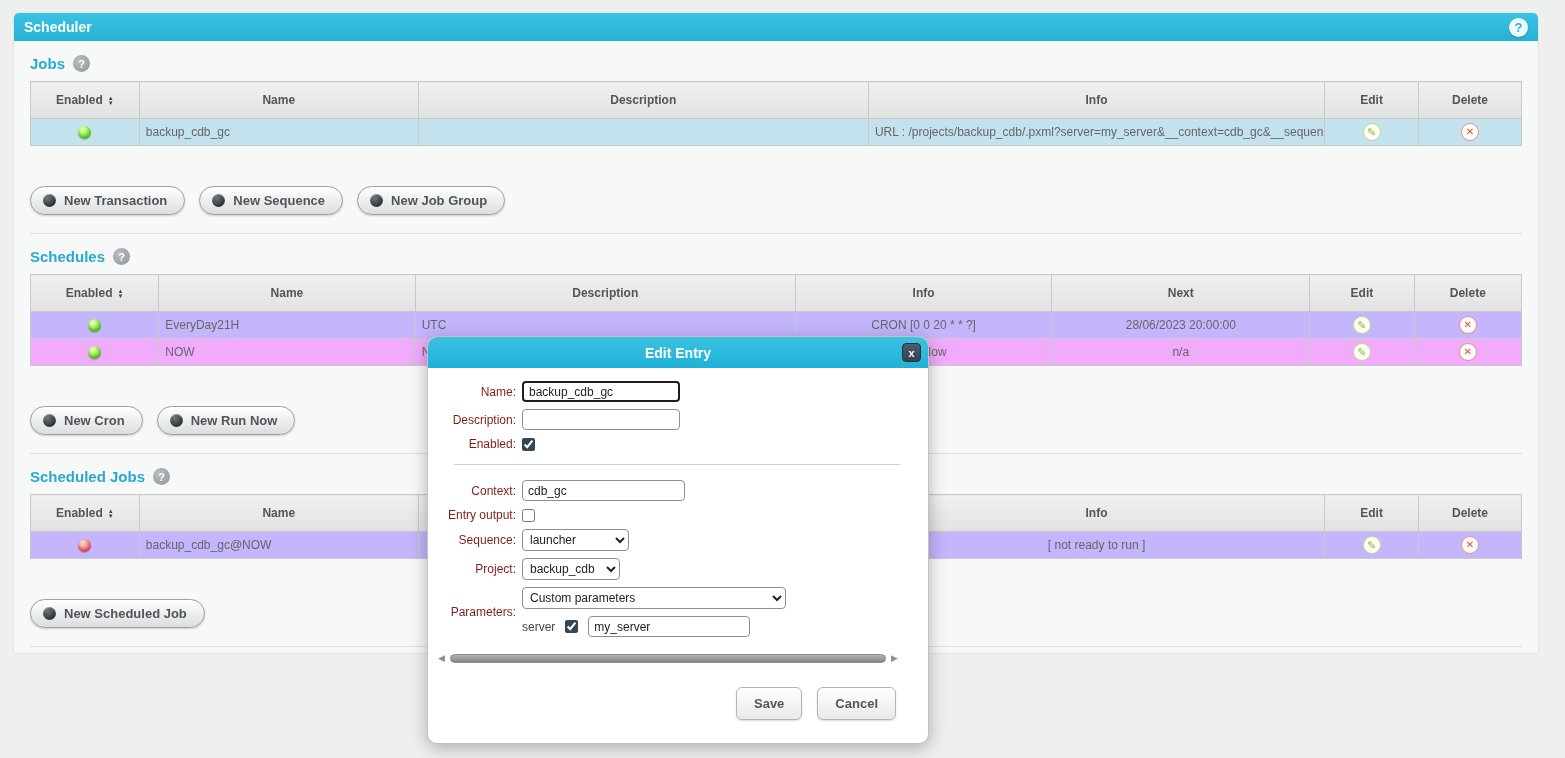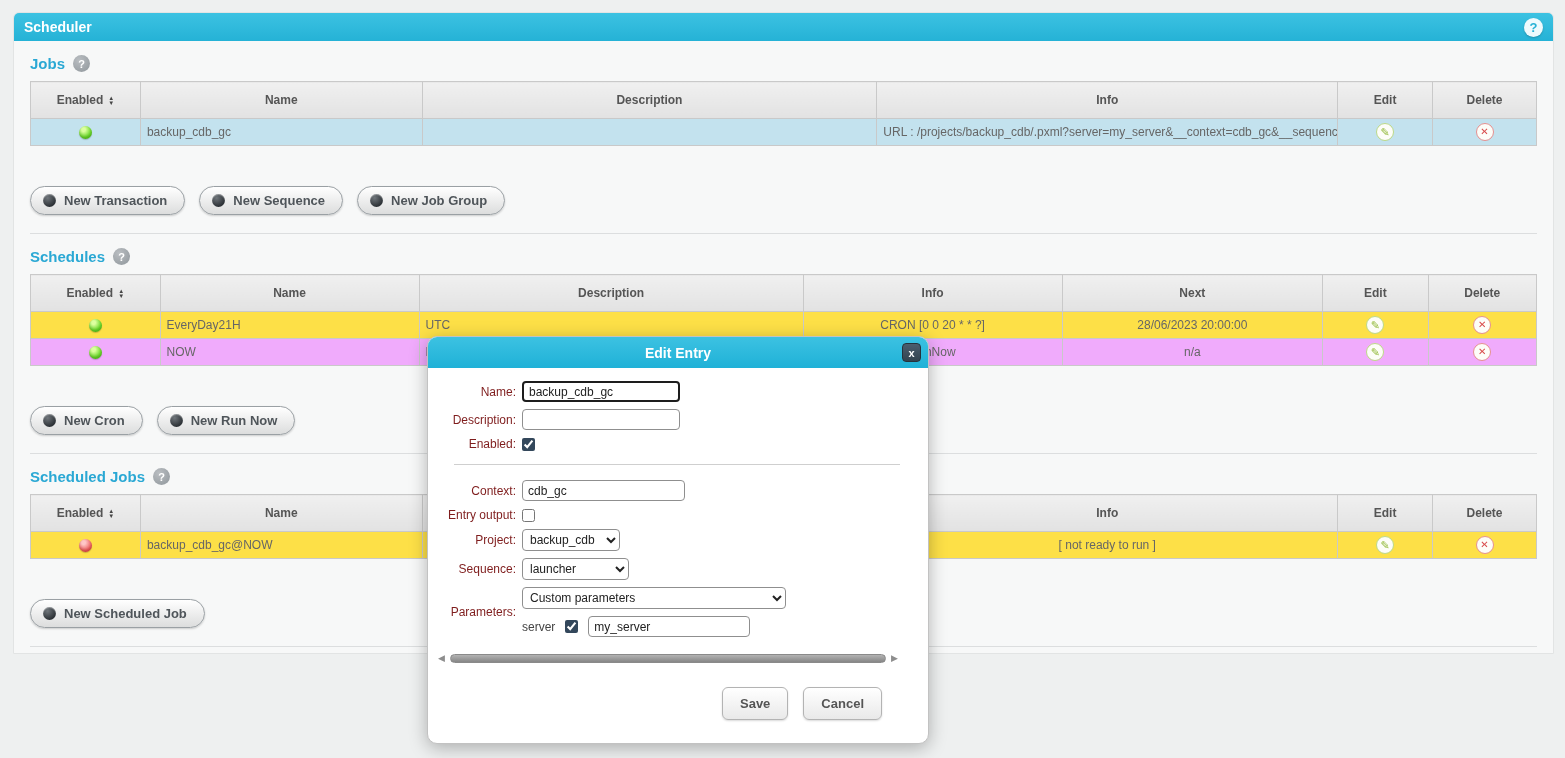--- a/index.html
+++ b/index.html
@@ -6,21 +6,21 @@
   html, body { width: 1565px; height: 758px; overflow: hidden; }
   body {
     font-family: "Liberation Sans", "DejaVu Sans", sans-serif;
     background: #eef0f0;
     position: relative;
     font-size: 13px;
     color: #555;
   }
   .panel {
     position: absolute;
-    left: 13px; top: 12px; right: 11px;
+    left: 13px; top: 12px; right: 26px;
     background: #f7f8f8;
     border: 1px solid #e2e4e4;
     border-radius: 6px 6px 0 0;
     padding-bottom: 4px;
   }
   .app-header {
     height: 28px;
     background: linear-gradient(#3cc2e2, #25b2d6);
     border-radius: 5px 5px 0 0;
     display: flex; align-items: center;
@@ -58,21 +58,21 @@
   th {
     background: linear-gradient(#f0f0f0, #e2e2e2);
     border: 1px solid #c9c9c9;
     color: #555; font-weight: bold;
     padding: 3px 4px; height: 37px;
     text-align: center; white-space: nowrap; overflow: hidden;
   }
   td {
     border: 1px solid #c9c9c9;
     padding: 4px 6px; height: 27px;
-    color: #666; background: #fde047;
+    color: #666; background: #c4b5fd;
     white-space: nowrap; overflow: hidden;
   }
   tr.selected td { background: #c3e2ee; }
   tr.alt td { background: #f0abfc; }
   .cell-center { text-align: center; }
   .cell-left { text-align: left; }
   .sort {
     display: inline-flex; flex-direction: column;
     font-size: 6px; line-height: 5px; color: #444;
     margin-left: 5px; vertical-align: middle;
@@ -167,21 +167,21 @@
   .param-row2 { display: flex; align-items: center; gap: 10px; font-size: 12px; color: #444; }
   .hscroll { display: flex; align-items: center; margin: 16px 8px 6px 8px; }
   .hs-arrow { color: #8d8d8d; font-size: 9px; cursor: pointer; }
   .hs-track {
     flex: 1; height: 9px; margin: 0 5px;
     border-radius: 5px;
     background: linear-gradient(#b3b3b3, #868686);
     border: 1px solid #8a8a8a;
     cursor: pointer;
   }
-  .modal-btns { display: flex; justify-content: flex-end; gap: 15px; margin: 24px 24px 0 0; }
+  .modal-btns { display: flex; justify-content: flex-end; gap: 15px; margin: 24px 10px 0 0; }
   .dlg-btn {
     padding: 8px 17px;
     border: 1px solid #b3b3b3; border-radius: 6px;
     background: linear-gradient(#ffffff, #e9e9e9);
     box-shadow: 0 1px 2px rgba(0,0,0,.15);
     font-weight: bold; font-size: 13px; color: #555;
     font-family: "Liberation Sans", sans-serif;
     cursor: pointer;
   }
 </style>
@@ -395,29 +395,29 @@
 
     <div class="frow">
       <span class="flabel">Context:</span>
       <input class="txt wide" type="text" value="cdb_gc" style="">
     </div>
     <div class="frow">
       <span class="flabel">Entry output:</span>
       <input type="checkbox" style="">
     </div>
     <div class="frow">
+      <span class="flabel">Sequence:</span>
+      <select style="width:107px;">
+        <option>launcher</option>
+      </select>
+    </div>
+    <div class="frow">
       <span class="flabel">Project:</span>
       <select style="width:98px;">
         <option>backup_cdb</option>
-      </select>
-    </div>
-    <div class="frow">
-      <span class="flabel">Sequence:</span>
-      <select style="width:107px;">
-        <option>launcher</option>
       </select>
     </div>
     <div class="frow" style="align-items:center;">
       <span class="flabel">Parameters:</span>
       <div class="param-stack">
         <select style="width:264px;">
           <option>Custom parameters</option>
         </select>
         <div class="param-row2">
           <span>server</span>

